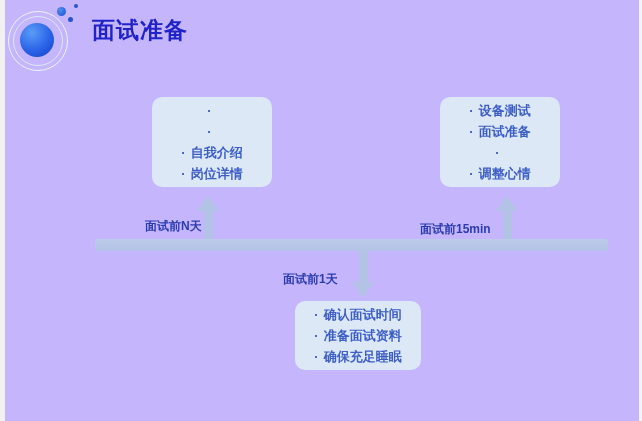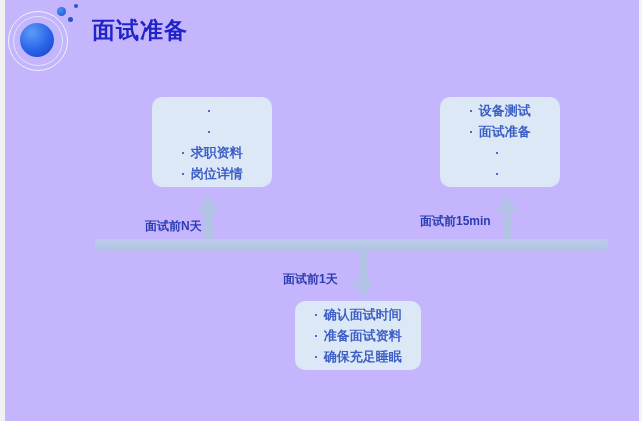--- a/index.html
+++ b/index.html
@@ -72,32 +72,32 @@
     <div class="head-up"></div>
     <div class="shaft" style="height:28px;"></div>
   </div>
   <div class="arrow" style="left:352px;top:251px;">
     <div class="shaft" style="height:31px;"></div>
     <div class="head-down"></div>
   </div>
 
   <div class="tl-label" style="left:145px;top:218px;">面试前N天</div>
   <div class="tl-label" style="left:283px;top:255px;margin-top:16px;">面试前1天</div>
-  <div class="tl-label" style="left:420px;top:213px;">面试前15min</div>
+  <div class="tl-label" style="left:420px;top:221px;">面试前15min</div>
 
   <div class="item-box" id="box-left">
     <div class="item-row">
       <span class="bullet">·</span>
     </div>
     <div class="item-row">
       <span class="bullet">·</span>
     </div>
     <div class="item-row">
       <span class="bullet">·</span>
-      <span class="item-text">求职资料</span>
+      <span class="item-text">自我介绍</span>
     </div>
     <div class="item-row">
       <span class="bullet">·</span>
       <span class="item-text">岗位详情</span>
     </div>
   </div>
 
   <div class="item-box" id="box-right">
     <div class="item-row">
       <span class="bullet">·</span>
@@ -105,20 +105,21 @@
     </div>
     <div class="item-row">
       <span class="bullet">·</span>
       <span class="item-text">面试准备</span>
     </div>
     <div class="item-row">
       <span class="bullet">·</span>
     </div>
     <div class="item-row">
       <span class="bullet">·</span>
+      <span class="item-text">调整心情</span>
     </div>
   </div>
 
   <div class="item-box" id="box-bottom">
     <div class="item-row">
       <span class="bullet">·</span>
       <span class="item-text">确认面试时间</span>
     </div>
     <div class="item-row">
       <span class="bullet">·</span>

